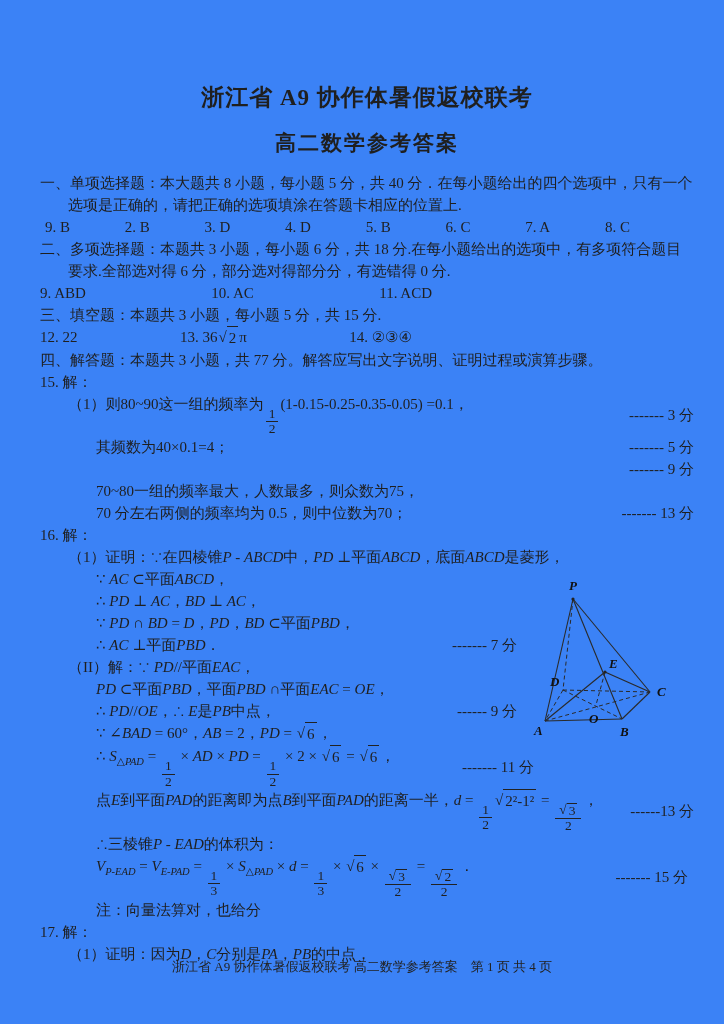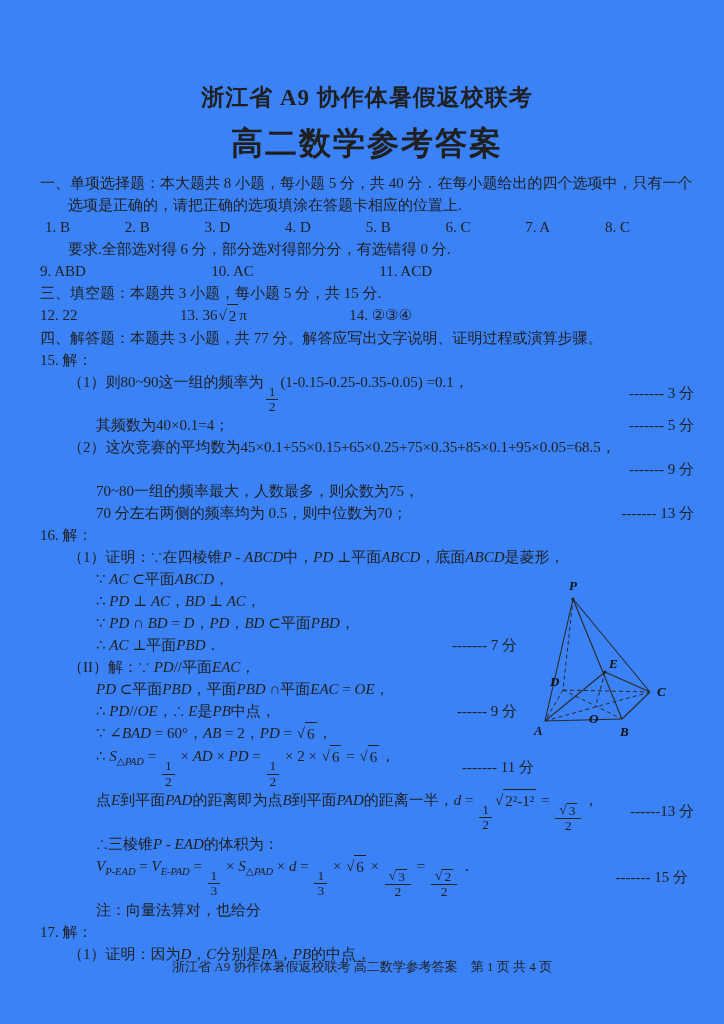--- a/index.html
+++ b/index.html
@@ -9,21 +9,21 @@
     width:724px; height:1024px;
     margin:0 auto;
     background:#3b82f6;
     color:#1f1f1f;
     font-family:"Liberation Serif","DejaVu Serif",serif;
     font-size:15px;
     padding:84px 30px 0 40px;
     overflow:hidden;
   }
   h1 { margin:0; text-align:center; font-size:23px; font-weight:bold; letter-spacing:1px; line-height:28px; }
-  h2 { margin:14px 0 12px; text-align:center; font-size:32px; font-weight:bold; letter-spacing:2px; line-height:34px; }
+  h2 { margin:14px 0 12px; text-align:center; font-size:21px; font-weight:bold; letter-spacing:2px; line-height:34px; }
   p  { margin:0; line-height:22px; }
   .sec b { font-weight:normal; }
   .cont { padding-left:28px; }
   .ln { display:flex; align-items:center; line-height:22px; min-height:22px; }
   .ind1 { padding-left:28px; }
   .ind2 { padding-left:56px; }
   .fx { white-space:nowrap; }
   .mark { margin-left:auto; white-space:nowrap; }
   .mr177 { margin-right:177px; }
   .mr160 { margin-right:160px; }
@@ -51,30 +51,31 @@
 <body>
 
 <div class="page">
 
   <h1>浙江省 A9 协作体暑假返校联考</h1>
   <h2>高二数学参考答案</h2>
 
   <p class="sec"><b>一、单项选择题：</b><span>本大题共 8 小题，每小题 5 分，共 40 分．在每小题给出的四个选项中，只有一个</span></p>
   <p class="cont">选项是正确的，请把正确的选项填涂在答题卡相应的位置上.</p>
   <div class="ansrow w1">
-    <span>1. B</span>
+    <span>9. B</span>
     <span>2. B</span>
     <span>3. D</span>
     <span>4. D</span>
     <span>5. B</span>
     <span>6. C</span>
     <span>7. A</span>
     <span>8. C</span>
   </div>
 
+  <p class="sec"><b>二、多项选择题：</b><span>本题共 3 小题，每小题 6 分，共 18 分.在每小题给出的选项中，有多项符合题目</span></p>
   <p class="cont">要求.全部选对得 6 分，部分选对得部分分，有选错得 0 分.</p>
   <div class="ansrow w2">
     <span>9. ABD</span>
     <span>10. AC</span>
     <span>11. ACD</span>
   </div>
 
   <p class="sec"><b>三、填空题：</b><span>本题共 3 小题，每小题 5 分，共 15 分.</span></p>
   <div class="ansrow w3">
     <span>12. 22</span>
@@ -90,23 +91,20 @@
   <div class="ln ind1">
       <span class="fx">（1）则80~90这一组的频率为<span class="fr">
           <span class="fn">1</span>
           <span class="fd">2</span>
         </span>(1-0.15-0.25-0.35-0.05) =0.1，</span>
       <span class="mark">------- 3 分</span>
     </div>
   <div class="ln ind2">
       <span class="fx">其频数为40×0.1=4；</span>
       <span class="mark">------- 5 分</span>
-    </div>
-  <div class="ln ind1">
-      <span class="fx">（2）这次竞赛的平均数为45×0.1+55×0.15+65×0.25+75×0.35+85×0.1+95×0.05=68.5，</span>
     </div>
   <div class="ln">
       <span class="mark">------- 9 分</span>
     </div>
   <div class="ln ind2">
       <span class="fx">70~80一组的频率最大，人数最多，则众数为75，</span>
     </div>
   <div class="ln ind2">
       <span class="fx">70 分左右两侧的频率均为 0.5，则中位数为70；</span>
       <span class="mark">------- 13 分</span>

